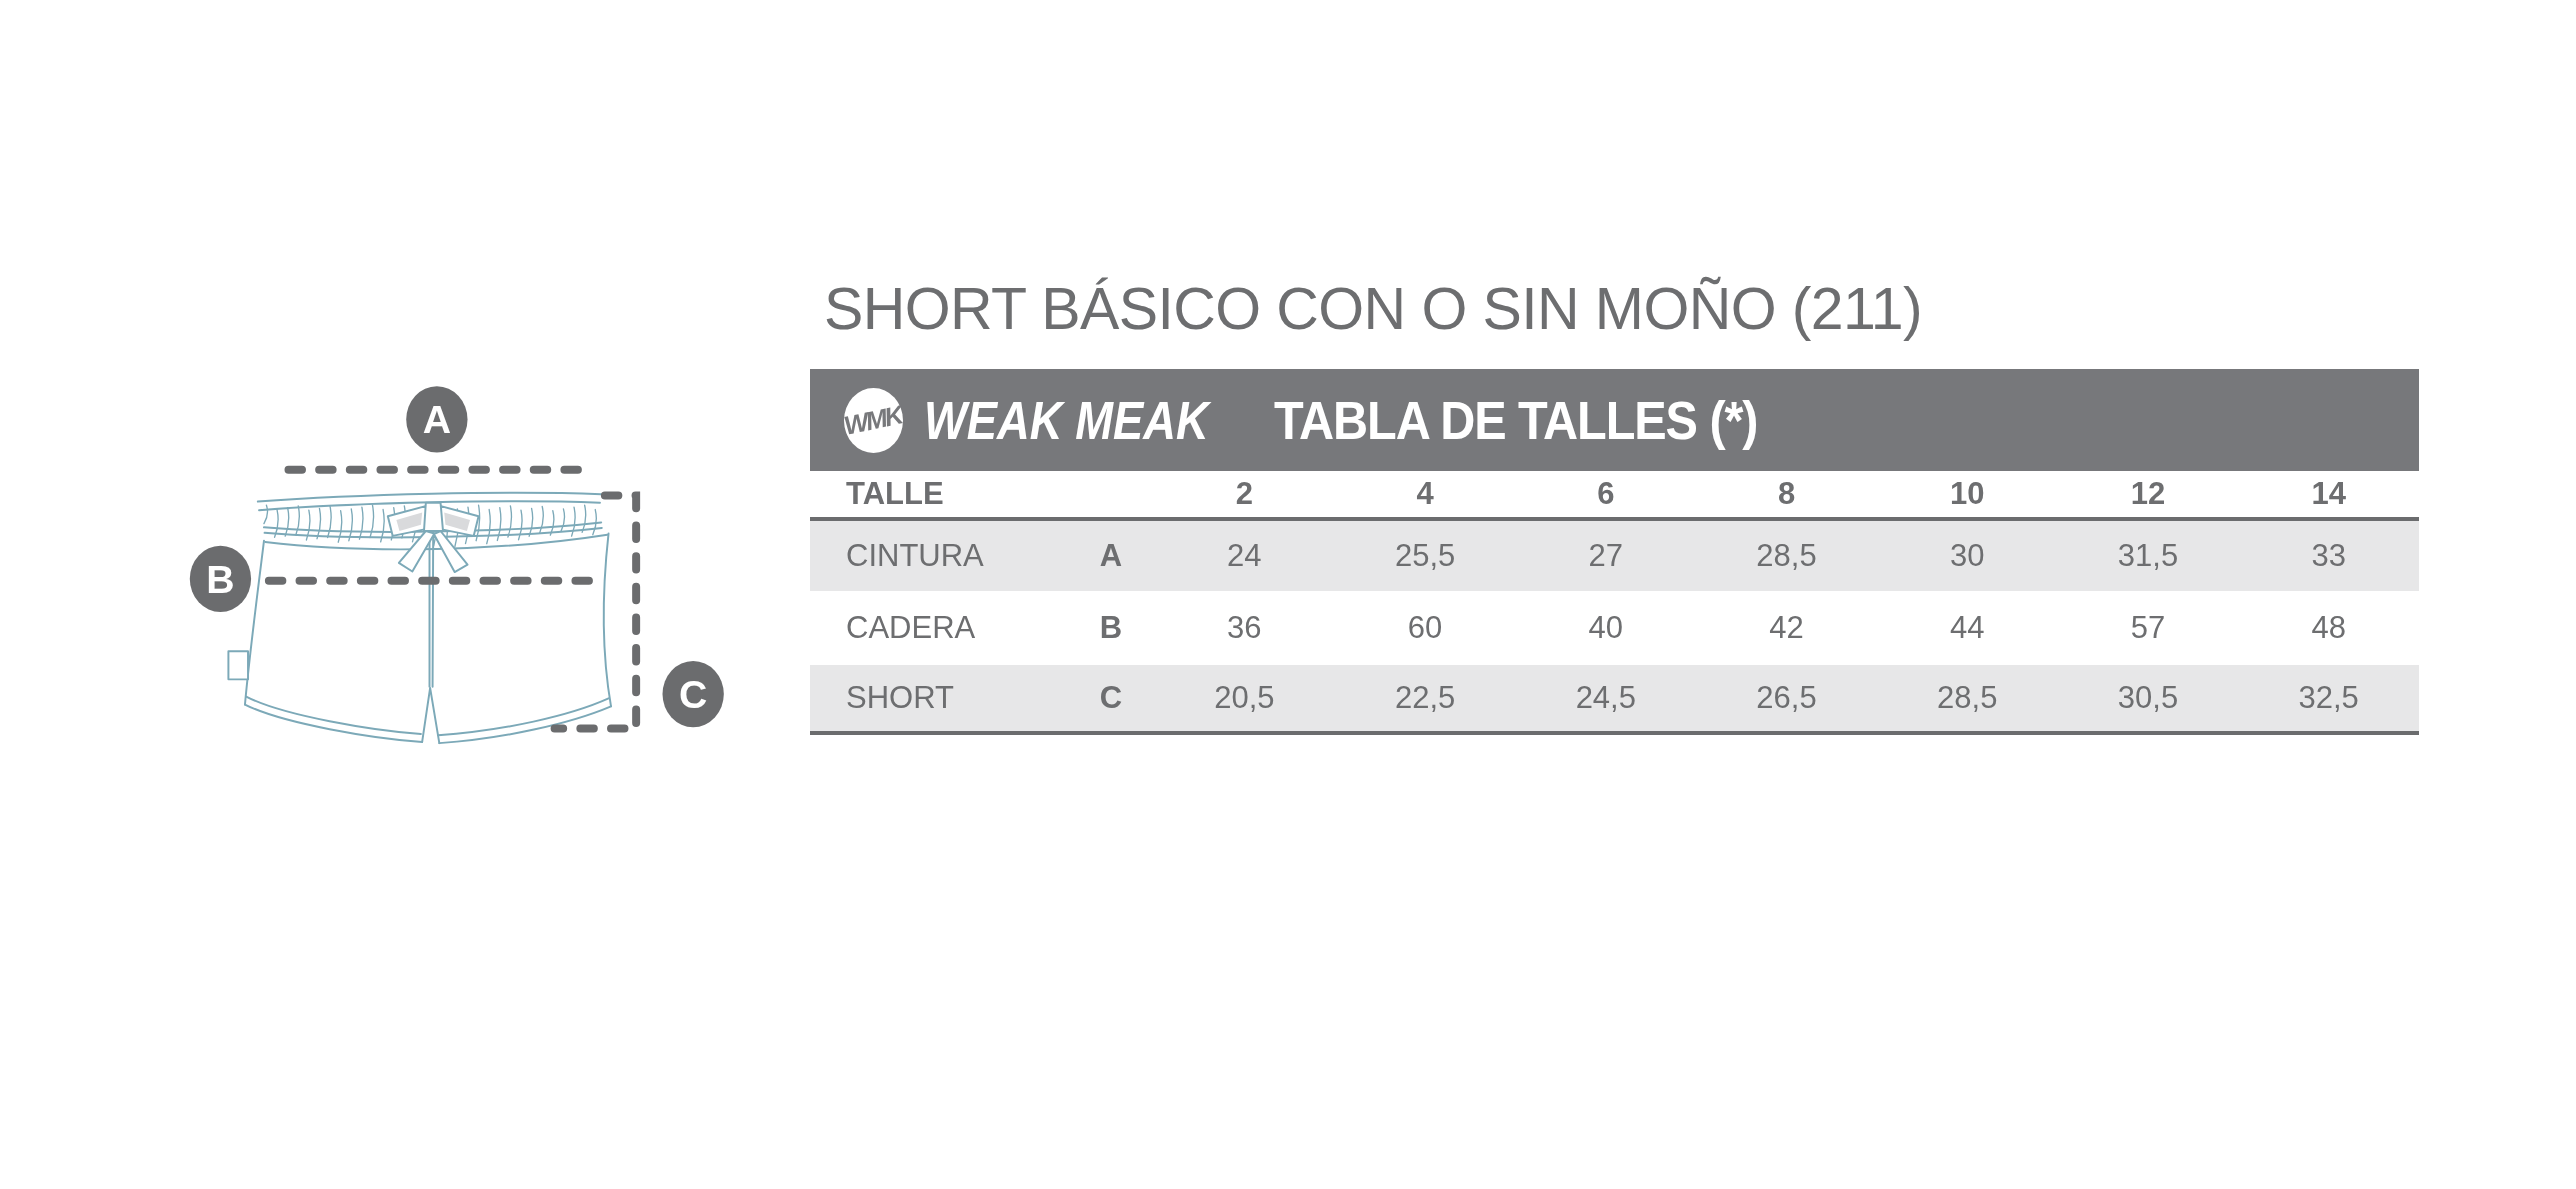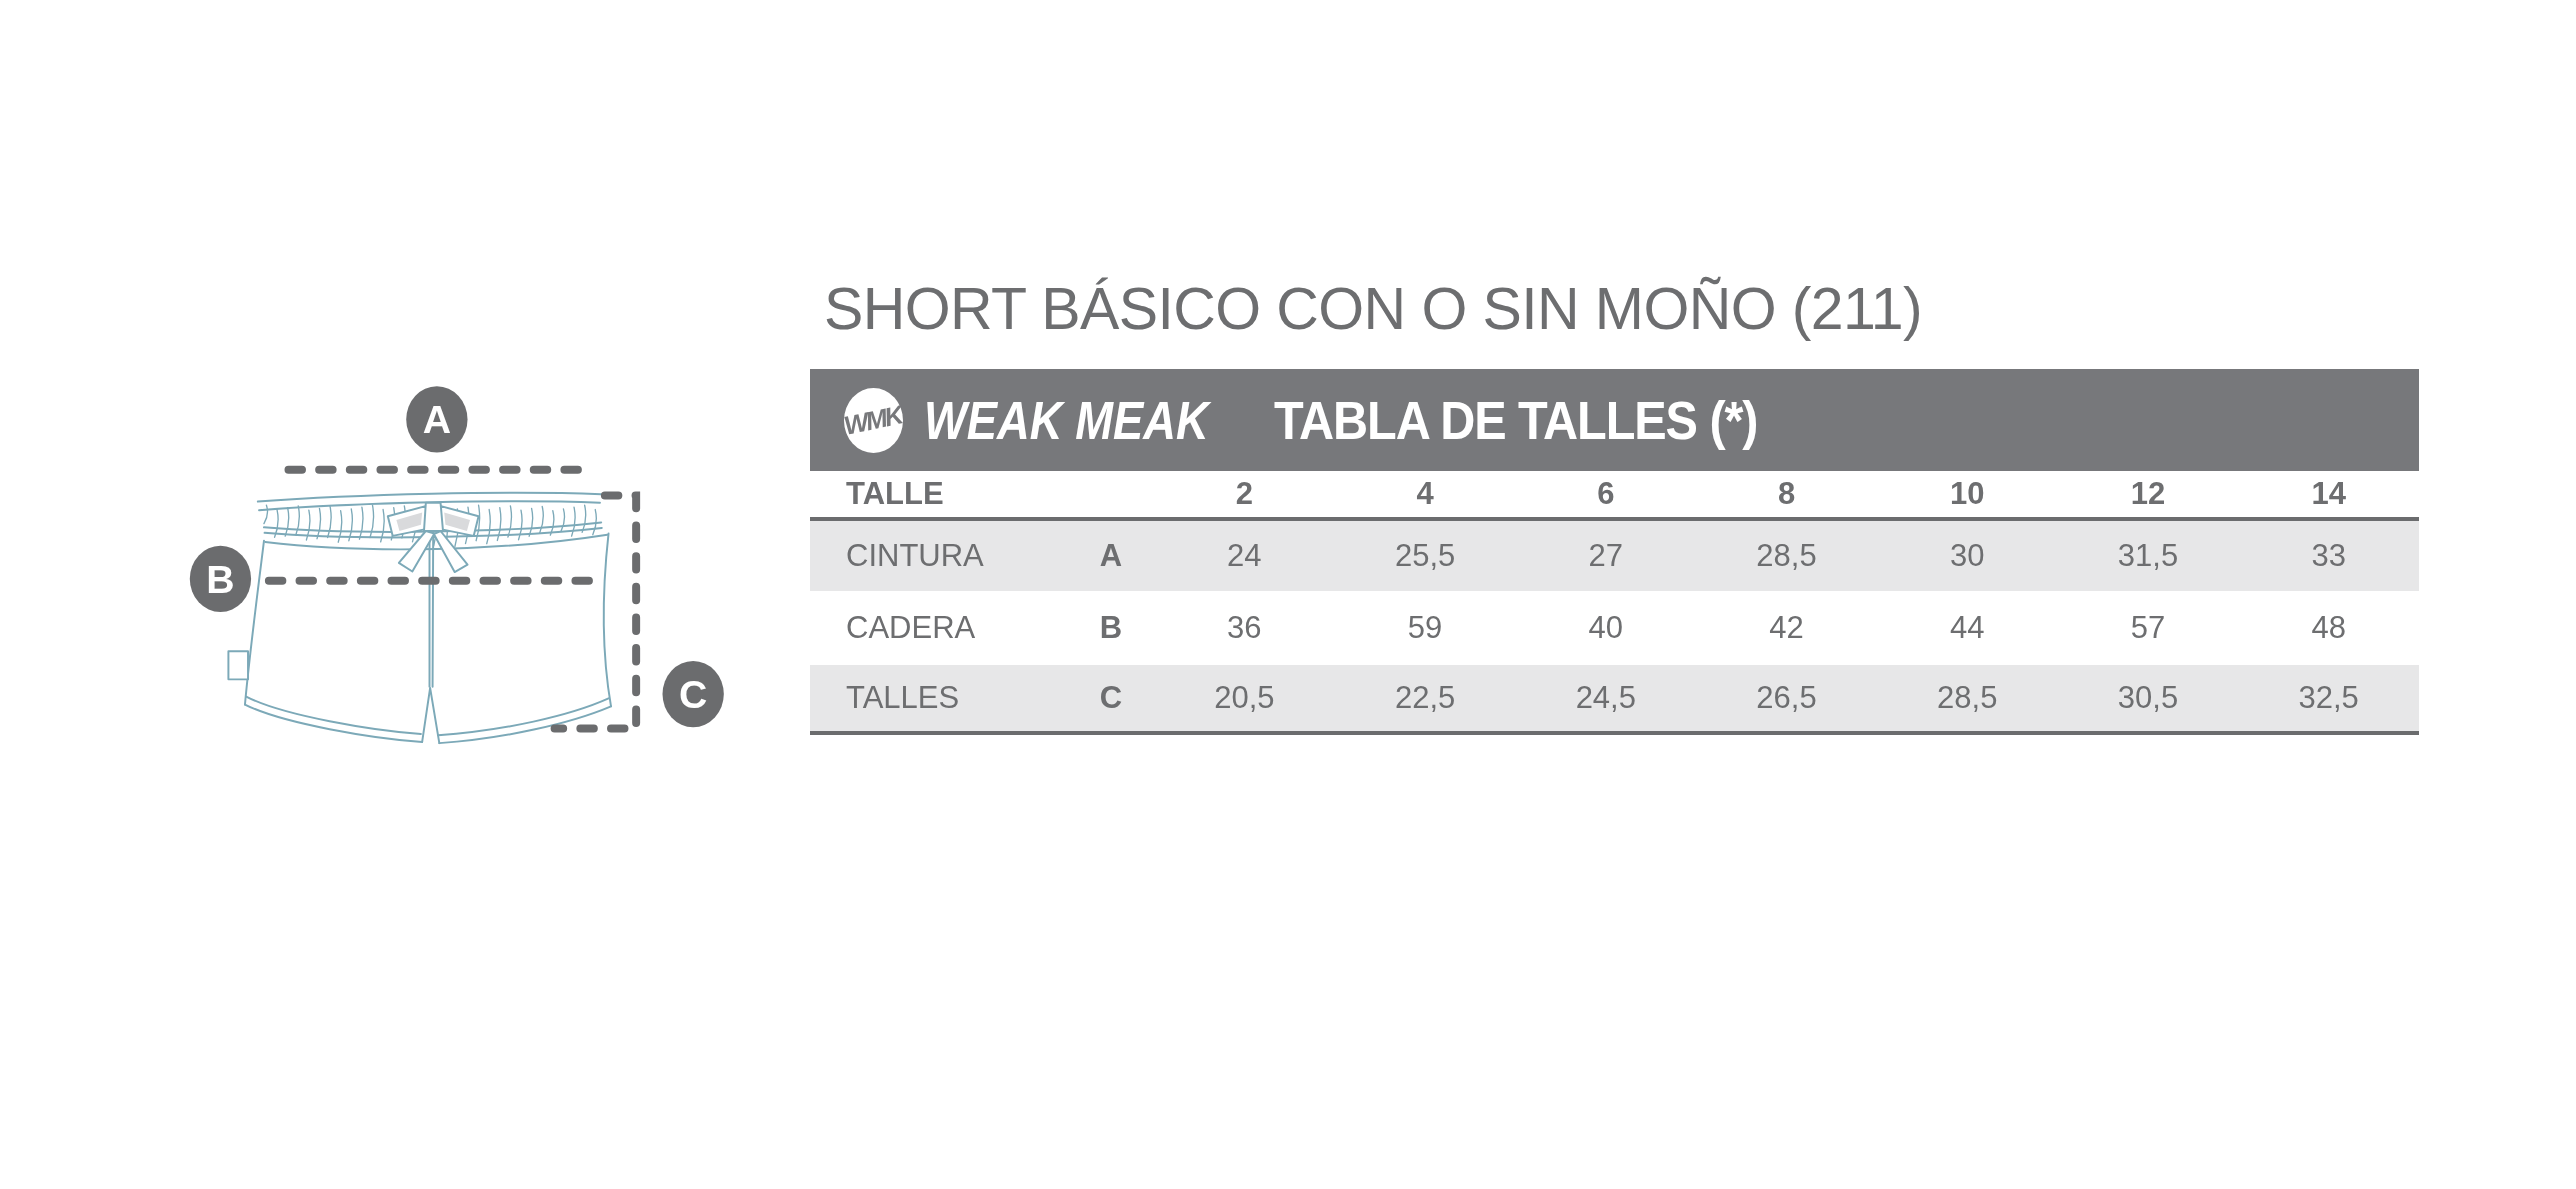--- a/index.html
+++ b/index.html
@@ -226,30 +226,30 @@
       <div class="cell-val">28,5</div>
       <div class="cell-val">30</div>
       <div class="cell-val">31,5</div>
       <div class="cell-val">33</div>
     </div>
 
     <div class="trow row-b row-plain">
       <div class="cell-label">CADERA</div>
       <div class="cell-letter">B</div>
       <div class="cell-val">36</div>
-      <div class="cell-val">59</div>
+      <div class="cell-val">60</div>
       <div class="cell-val">40</div>
       <div class="cell-val">42</div>
       <div class="cell-val">44</div>
       <div class="cell-val">57</div>
       <div class="cell-val">48</div>
     </div>
 
     <div class="trow row-c row-shade">
-      <div class="cell-label">TALLES</div>
+      <div class="cell-label">SHORT</div>
       <div class="cell-letter">C</div>
       <div class="cell-val">20,5</div>
       <div class="cell-val">22,5</div>
       <div class="cell-val">24,5</div>
       <div class="cell-val">26,5</div>
       <div class="cell-val">28,5</div>
       <div class="cell-val">30,5</div>
       <div class="cell-val">32,5</div>
     </div>
 

